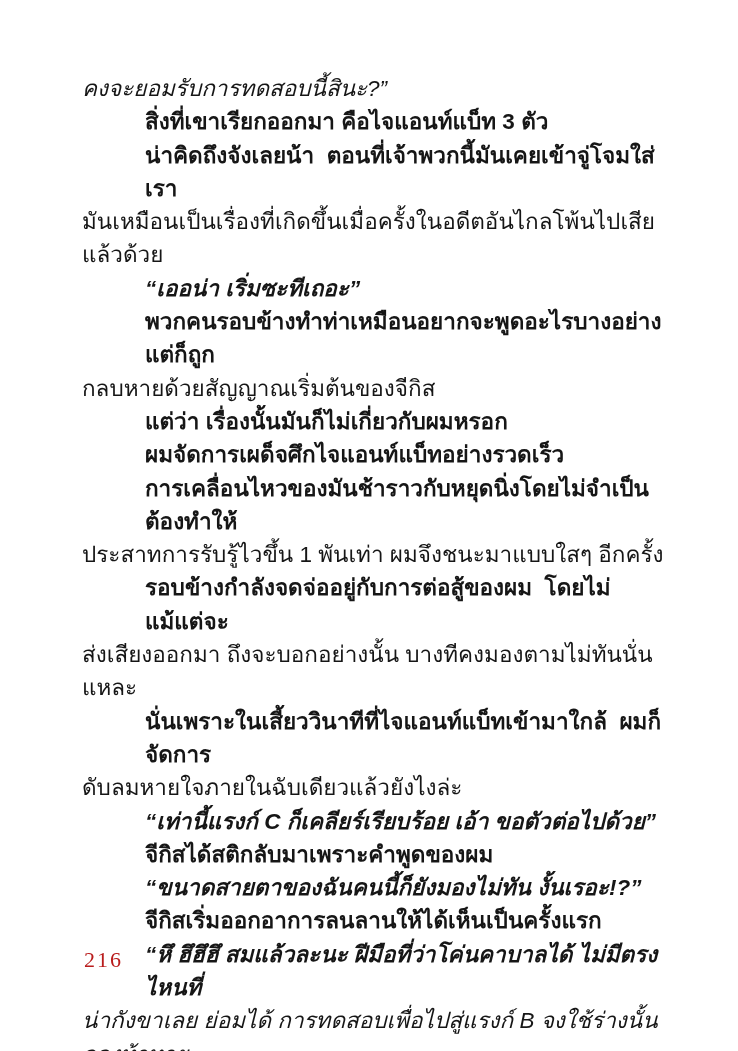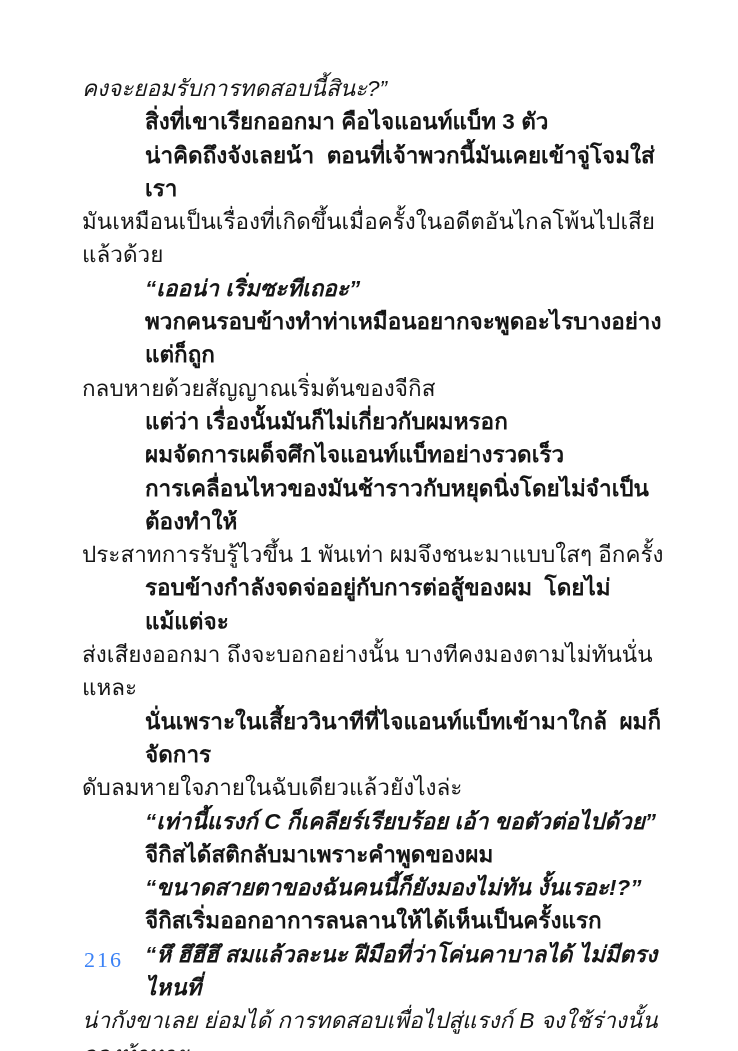--- a/index.html
+++ b/index.html
@@ -32,21 +32,21 @@
     padding-left: 63px;
     font-weight: bold;
   }
   .line.italic {
     font-style: italic;
   }
   .page-number {
     position: absolute;
     left: 84px;
     top: 947px;
-    color: #3b82f6;
+    color: #b91c1c;
     font-family: "Liberation Serif", serif;
     font-size: 22px;
     letter-spacing: 2px;
   }
 </style>
 </head>
 <body>
 
 <div class="page">
   <div class="text-block" id="text-block"><div class="line italic">คงจะยอมรับการทดสอบนี้สินะ?”</div><div class="line indent">สิ่งที่เขาเรียกออกมา คือไจแอนท์แบ็ท 3 ตัว</div><div class="line indent">น่าคิดถึงจังเลยน้า  ตอนที่เจ้าพวกนี้มันเคยเข้าจู่โจมใส่เรา</div><div class="line">มันเหมือนเป็นเรื่องที่เกิดขึ้นเมื่อครั้งในอดีตอันไกลโพ้นไปเสียแล้วด้วย</div><div class="line indent italic">“เออน่า เริ่มซะทีเถอะ”</div><div class="line indent">พวกคนรอบข้างทำท่าเหมือนอยากจะพูดอะไรบางอย่าง แต่ก็ถูก</div><div class="line">กลบหายด้วยสัญญาณเริ่มต้นของจีกิส</div><div class="line indent">แต่ว่า เรื่องนั้นมันก็ไม่เกี่ยวกับผมหรอก</div><div class="line indent">ผมจัดการเผด็จศึกไจแอนท์แบ็ทอย่างรวดเร็ว</div><div class="line indent">การเคลื่อนไหวของมันช้าราวกับหยุดนิ่งโดยไม่จำเป็นต้องทำให้</div><div class="line">ประสาทการรับรู้ไวขึ้น 1 พันเท่า ผมจึงชนะมาแบบใสๆ อีกครั้ง</div><div class="line indent">รอบข้างกำลังจดจ่ออยู่กับการต่อสู้ของผม  โดยไม่แม้แต่จะ</div><div class="line">ส่งเสียงออกมา ถึงจะบอกอย่างนั้น บางทีคงมองตามไม่ทันนั่นแหละ</div><div class="line indent">นั่นเพราะในเสี้ยววินาทีที่ไจแอนท์แบ็ทเข้ามาใกล้  ผมก็จัดการ</div><div class="line">ดับลมหายใจภายในฉับเดียวแล้วยังไงล่ะ</div><div class="line indent italic">“เท่านี้แรงก์ C ก็เคลียร์เรียบร้อย เอ้า ขอตัวต่อไปด้วย”</div><div class="line indent">จีกิสได้สติกลับมาเพราะคำพูดของผม</div><div class="line indent italic">“ขนาดสายตาของฉันคนนี้ก็ยังมองไม่ทัน งั้นเรอะ!?”</div><div class="line indent">จีกิสเริ่มออกอาการลนลานให้ได้เห็นเป็นครั้งแรก</div><div class="line indent italic">“หึ ฮึฮึฮึ สมแล้วละนะ ฝีมือที่ว่าโค่นคาบาลได้ ไม่มีตรงไหนที่</div><div class="line italic">น่ากังขาเลย ย่อมได้ การทดสอบเพื่อไปสู่แรงก์ B จงใช้ร่างนั้นลองท้าทาย</div></div>

